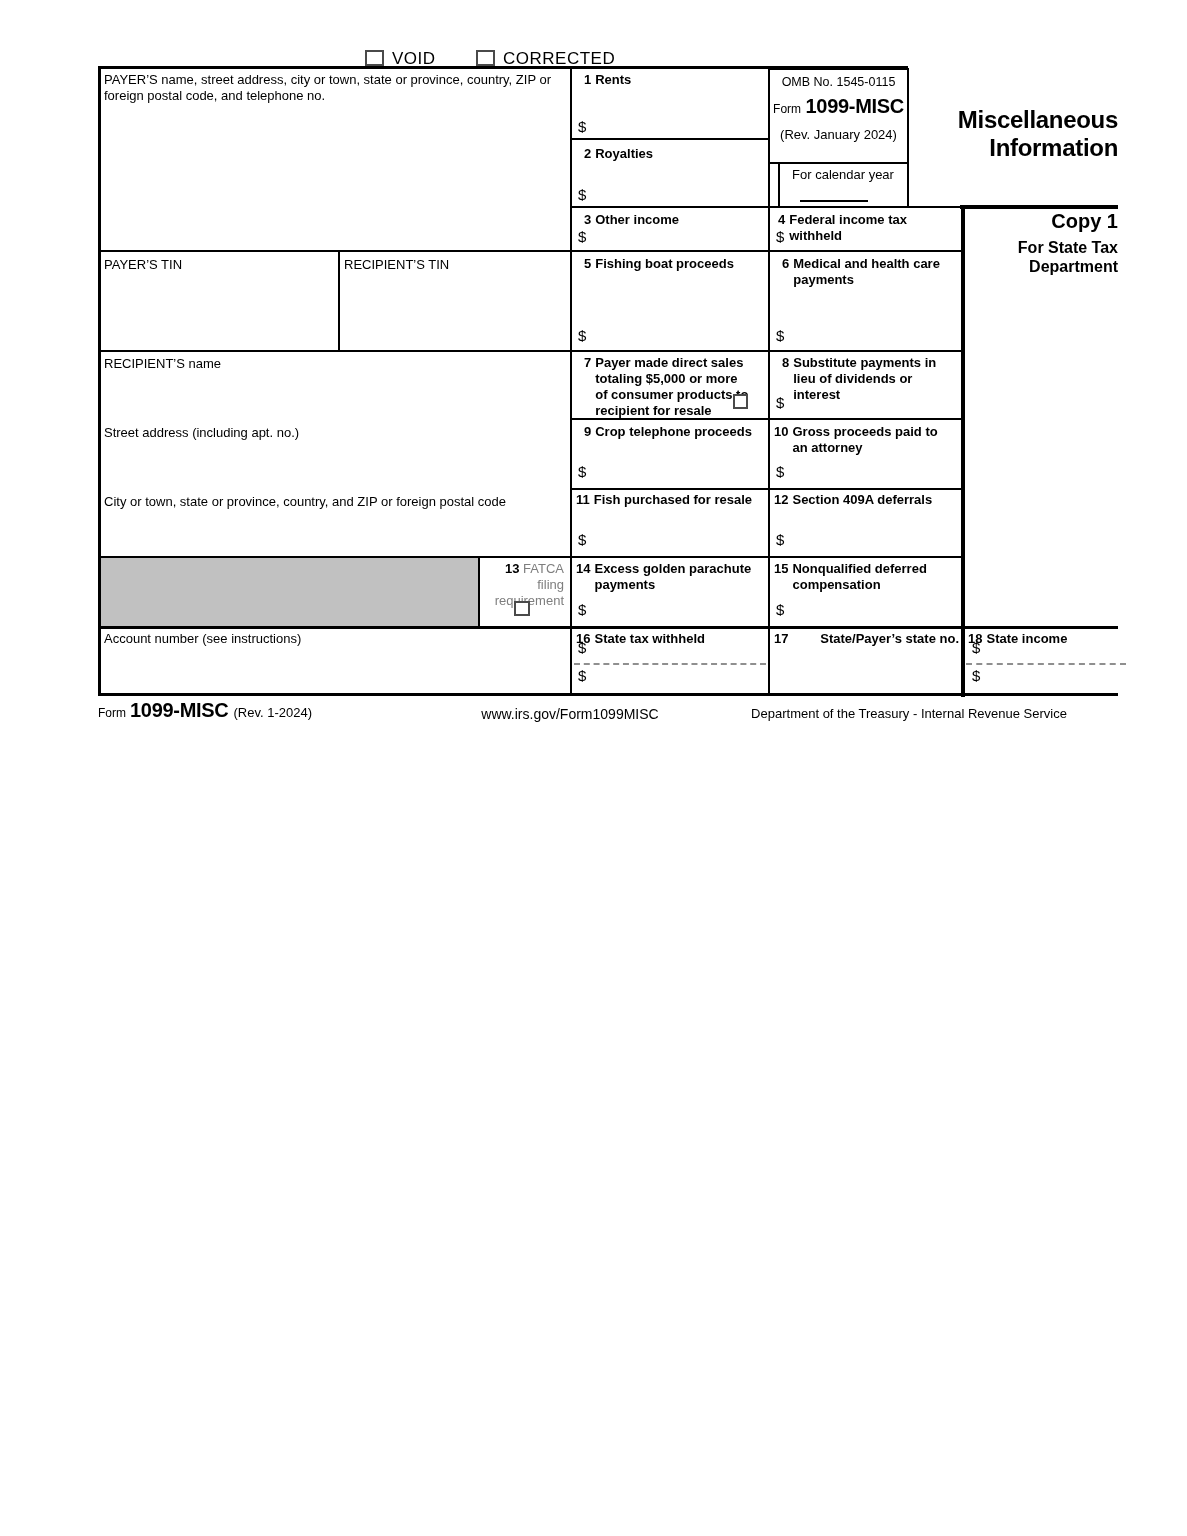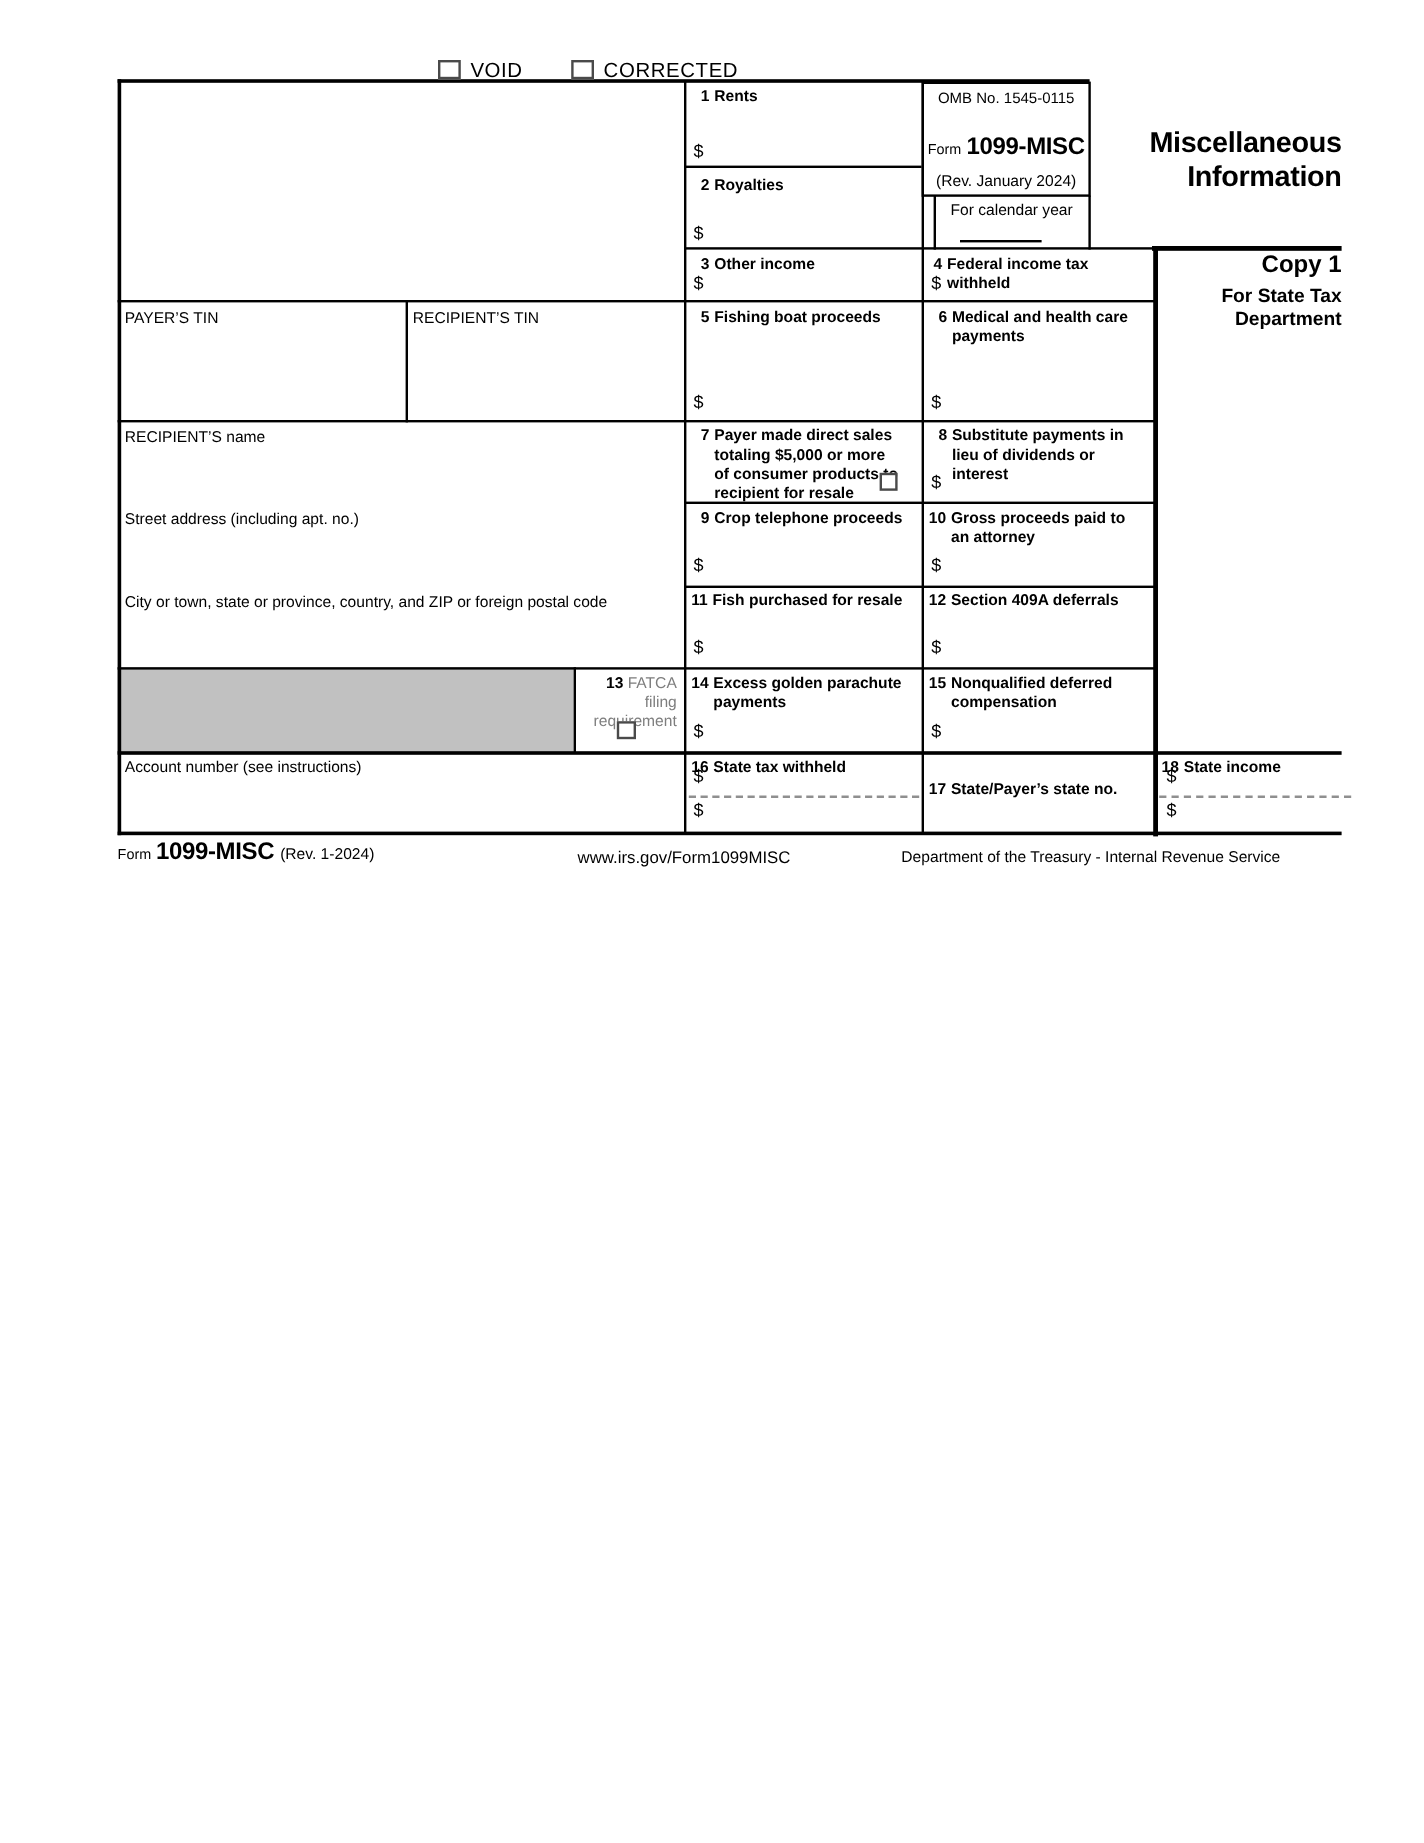--- a/index.html
+++ b/index.html
@@ -12,21 +12,21 @@
   .t{position:absolute;font-size:13px;line-height:16px;}
   .lbl{position:absolute;display:flex;align-items:flex-start;font-size:13px;line-height:16px;}
   .lbl .n{font-weight:700;margin-right:4px;white-space:nowrap;}
   .lbl .x{flex:1;font-weight:bold;}
   .dollar{position:absolute;font-size:15px;line-height:16px;}
   .cb{position:absolute;box-sizing:border-box;border:2px solid #4a4a4a;background:#fff;}
   .field{position:absolute;background:transparent;}
   .hdrlbl{position:absolute;font-size:17px;line-height:18px;letter-spacing:0.5px;}
   .ombwrap{position:absolute;left:770px;top:70px;width:137px;text-align:center;}
   .ombno{font-size:12.5px;margin-top:5px;}
-  .formline{margin-top:22px;}
+  .formline{margin-top:6px;}
   .formword{font-size:12px;}
   .formnum{font-size:20px;font-weight:700;letter-spacing:-0.3px;}
   .rev{font-size:13px;margin-top:9px;}
   .cal{position:absolute;left:780px;top:167px;width:126px;text-align:center;font-size:13px;}
   .title{position:absolute;left:860px;top:106px;width:258px;text-align:right;
          font-weight:700;font-size:24px;line-height:28px;letter-spacing:-0.3px;}
   .copy1{position:absolute;left:860px;top:210px;width:258px;text-align:right;
          font-weight:700;font-size:20px;}
   .copyfor{position:absolute;left:860px;top:238px;width:258px;text-align:right;
            font-weight:700;font-size:16px;line-height:19px;}
@@ -68,20 +68,21 @@
   <div class="hl" style="left:98px;top:626px;width:1020px;height:3px;"></div>
   <div class="hl" style="left:98px;top:693px;width:1020px;height:3px;"></div>
   <div class="dash" style="left:574px;top:663px;width:192px;"></div>
   <div class="dash" style="left:966px;top:663px;width:160px;"></div>
 
   <div class="cb" style="left:365px;top:50px;width:19px;height:16px;"></div>
   <div class="hdrlbl" style="left:392px;top:50px;">VOID</div>
   <div class="cb" style="left:476px;top:50px;width:19px;height:16px;"></div>
   <div class="hdrlbl" style="left:503px;top:50px;">CORRECTED</div>
 
+  <div class="t" style="left:104px;top:72px;width:462px;">PAYER’S name, street address, city or town, state or province, country, ZIP or foreign postal code, and telephone no.</div>
   <div class="t" style="left:104px;top:257px;">PAYER’S TIN</div>
   <div class="t" style="left:344px;top:257px;">RECIPIENT’S TIN</div>
   <div class="t" style="left:104px;top:356px;">RECIPIENT’S name</div>
   <div class="t" style="left:104px;top:425px;">Street address (including apt. no.)</div>
   <div class="t" style="left:104px;top:494px;">City or town, state or province, country, and ZIP or foreign postal code</div>
   <div class="t" style="left:104px;top:631px;">Account number (see instructions)</div>
 
   <div class="ombwrap">
     <div class="ombno">OMB No. 1545-0115</div>
     <div class="formline">
@@ -159,21 +160,21 @@
       <span class="x">Excess golden parachute payments</span>
     </div>
   <div class="lbl" style="left:774px;top:561px;width:180px;">
     <span class="n">15</span>
       <span class="x">Nonqualified deferred compensation</span>
     </div>
   <div class="lbl" style="left:576px;top:631px;width:185px;">
     <span class="n">16</span>
       <span class="x">State tax withheld</span>
     </div>
-  <div class="lbl" style="left:774px;top:650px;width:185px;">
+  <div class="lbl" style="left:774px;top:631px;width:185px;text-align:right;">
     <span class="n">17</span>
       <span class="x">State/Payer’s state no.</span>
     </div>
   <div class="lbl" style="left:968px;top:631px;width:148px;">
     <span class="n">18</span>
       <span class="x">State income</span>
     </div>
 
   <div class="cb" style="left:733px;top:394px;width:15px;height:15px;"></div>
   <div class="cb" style="left:514px;top:601px;width:16px;height:15px;"></div>

